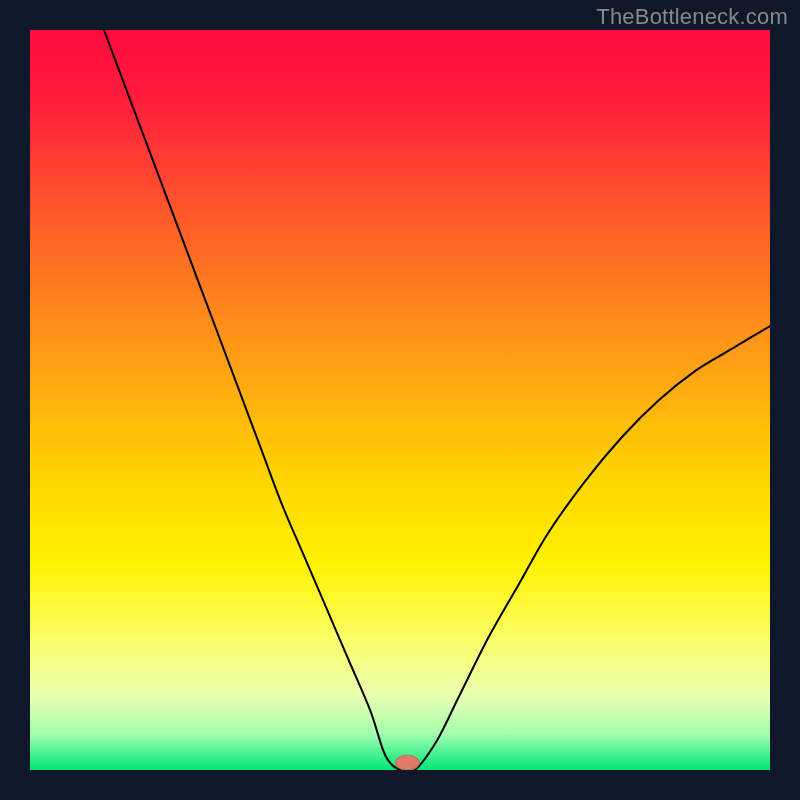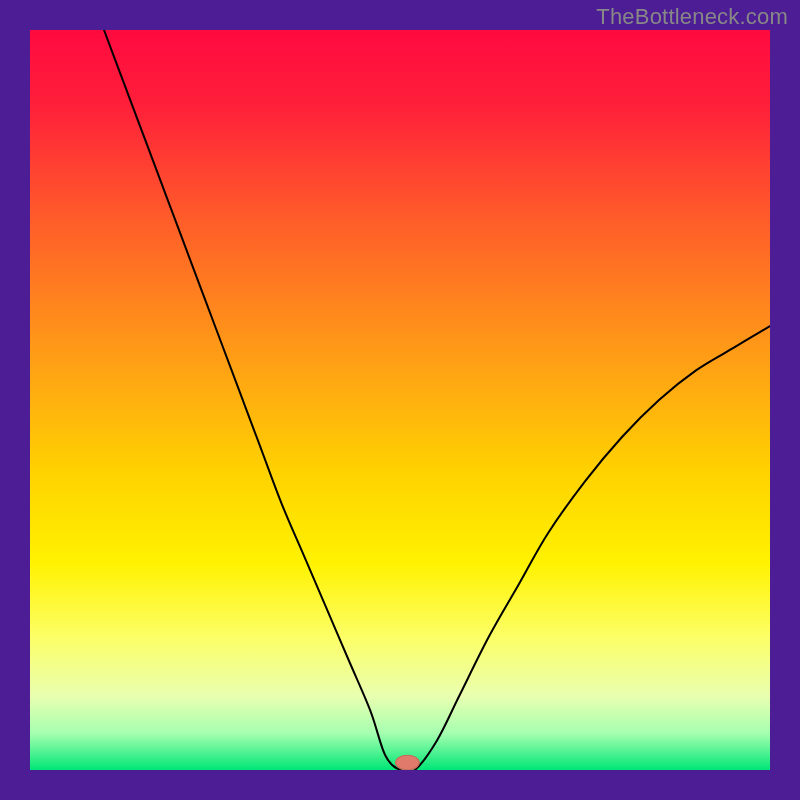--- a/index.html
+++ b/index.html
@@ -7,21 +7,21 @@
     padding: 0;
     width: 800px;
     height: 800px;
     background: #000;
     font-family: Arial, Helvetica, sans-serif;
   }
   .frame {
     position: relative;
     width: 800px;
     height: 800px;
-    background: #4c1d95;
+    background: #0f172a;
   }
   .watermark {
     position: absolute;
     top: 4px;
     right: 12px;
     color: #888;
     font-size: 22px;
     font-weight: 500;
     letter-spacing: 0.2px;
     z-index: 10;

